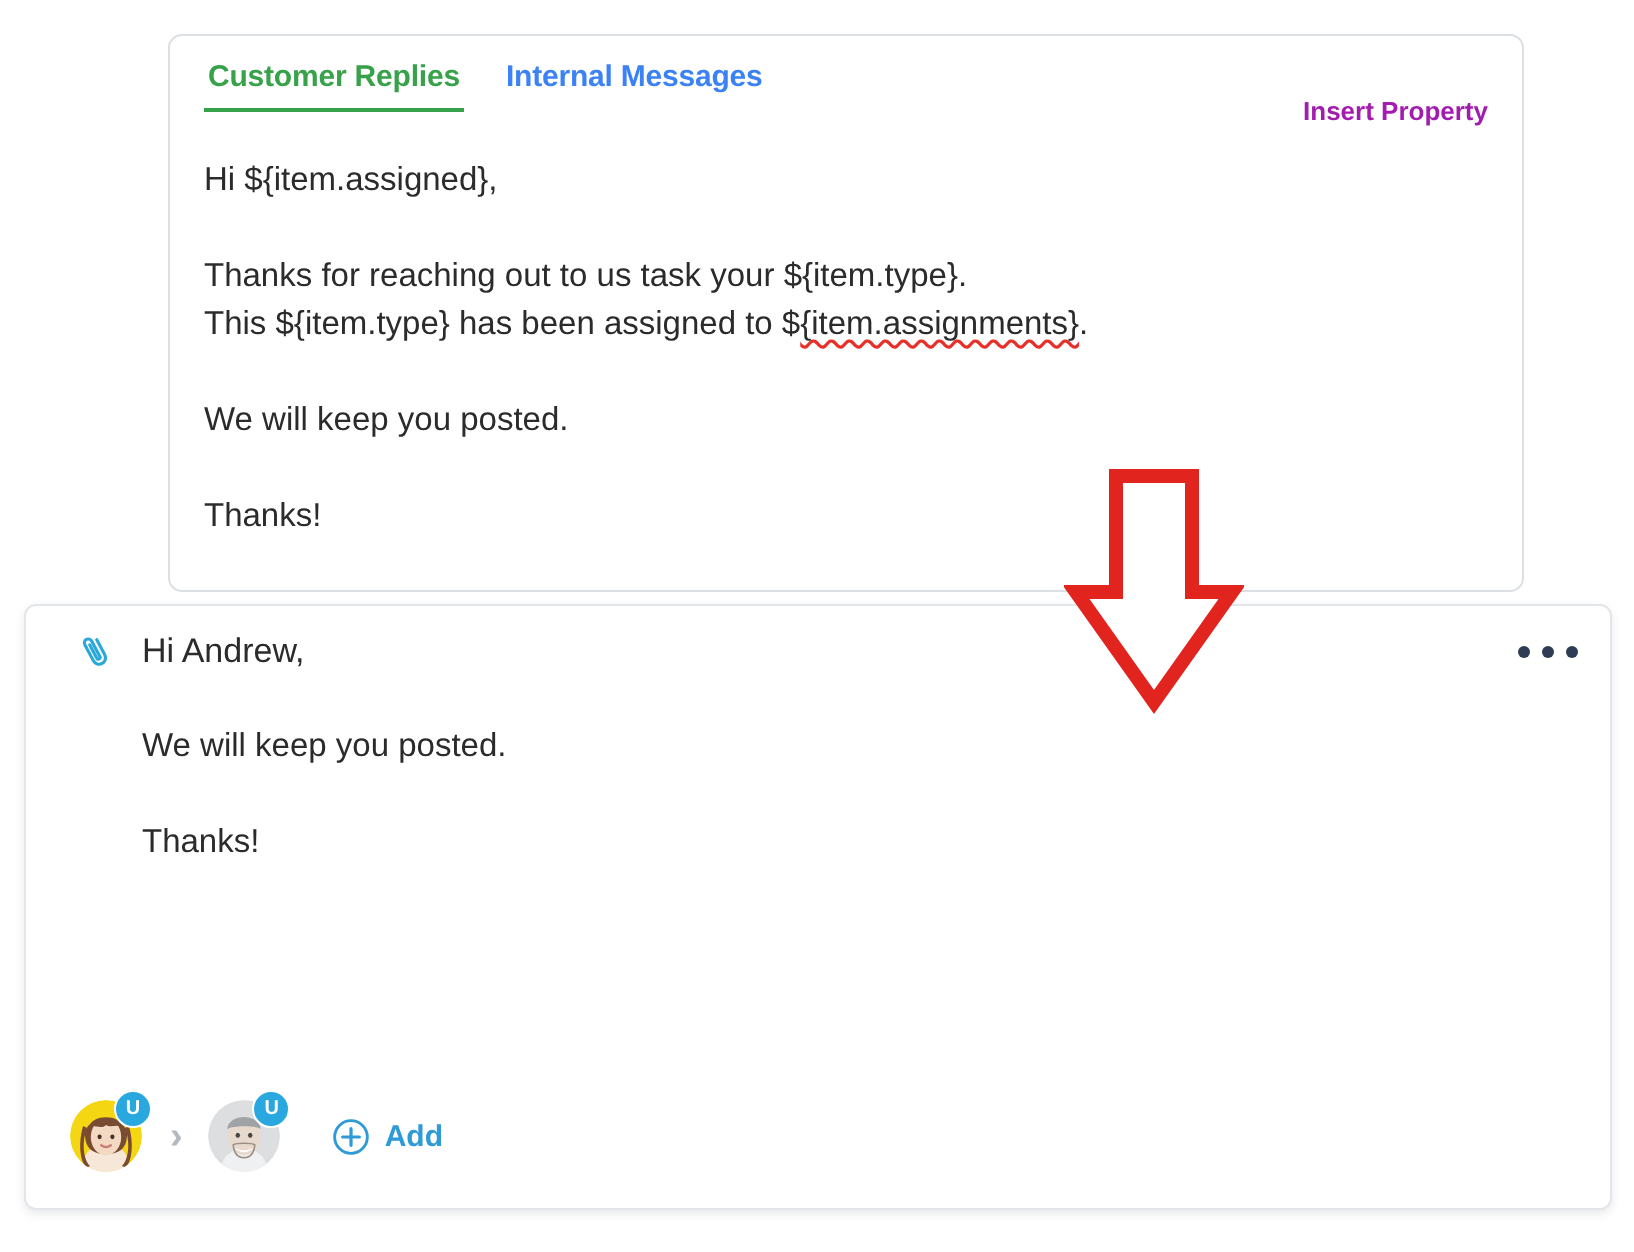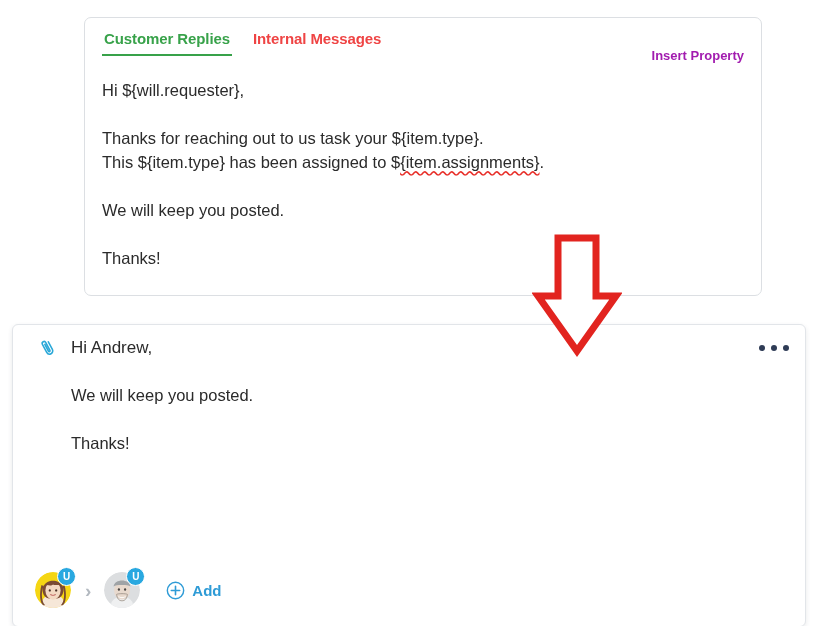--- a/index.html
+++ b/index.html
@@ -54,21 +54,21 @@
   .tab.active::after {
     content: "";
     position: absolute;
     left: 0;
     right: 0;
     bottom: 0;
     height: 2px;
     background: #38a24a;
   }
   .tab.inactive {
-    color: #ef4444;
+    color: #3b82f6;
   }
 
   #insert-property-link {
     position: absolute;
     right: 17px;
     top: 30px;
     font-size: 13px;
     font-weight: bold;
     color: #a21caf;
     cursor: pointer;
@@ -90,21 +90,21 @@
   .misspelled {
     text-decoration: underline wavy #e8302a;
     text-decoration-skip-ink: none;
     text-underline-offset: 2px;
   }
 
   
   #message-card {
     position: absolute;
     left: 12px;
-    top: 324px;
+    top: 302px;
     width: 794px;
     height: 303px;
     box-sizing: border-box;
     background: #ffffff;
     border: 1px solid #e2e5e9;
     border-radius: 6px;
     box-shadow: 0 2px 5px rgba(40, 50, 70, 0.10);
   }
 
   #message-header {
@@ -242,21 +242,21 @@
 
 <div id="editor-card">
 
   <div id="editor-toolbar">
     <div class="tab active">Customer Replies</div>
     <div class="tab inactive">Internal Messages</div>
     <div id="insert-property-link">Insert Property</div>
   </div>
 
   <div id="editor-body">
-    <p>Hi ${will.requester},</p>
+    <p>Hi ${item.assigned},</p>
     <p>
       <span>Thanks for reaching out to us task your ${item.type}.</span><br>
       <span>This ${item.type} has been assigned to $</span><span class="misspelled">{item.assignments}</span><span>.</span>
     </p>
     <p>We will keep you posted.</p>
     <p class="tight">Thanks!</p>
   </div>
 
 </div>
 

